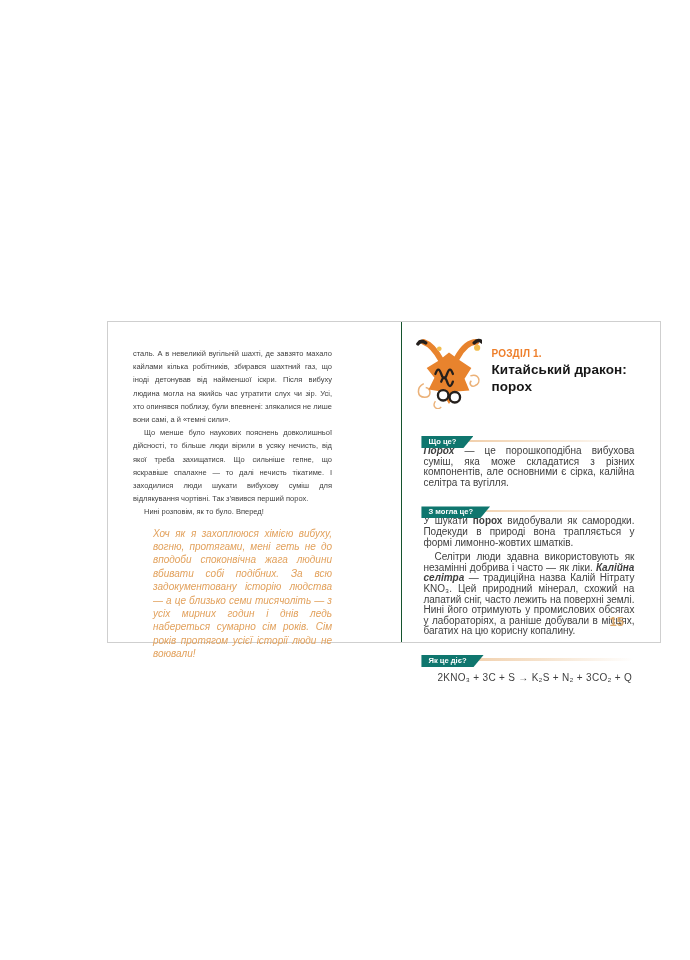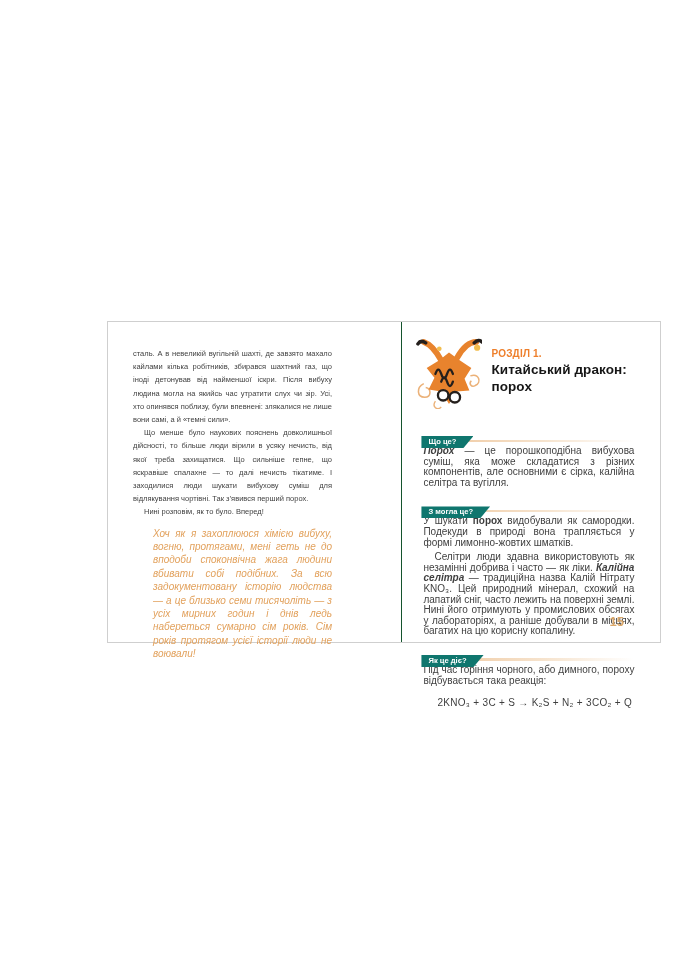--- a/index.html
+++ b/index.html
@@ -104,21 +104,20 @@
         </div>
         <p><span>У шукати </span><span style="font-weight: bold;">порох</span><span> видобували як самородки. Подекуди в природі вона трапляється у формі лимонно-жовтих шматків.</span></p>
         <p class="ind"><span>Селітри люди здавна використовують як незамінні добрива і часто — як ліки. </span><span style="font-weight: bold; font-style: italic;">Калійна селітра</span><span> — традиційна назва Калій Нітрату KNO₃. Цей природний мінерал, схожий на лапатий сніг, часто лежить на поверхні землі. Нині його отримують у промислових обсягах у лабораторіях, а раніше добували в місцях, багатих на цю корисну копалину.</span></p>
       </div>
 
       <div class="section">
         <div class="tab-row">
           <span class="tab">Як це діє?</span>
           <span class="swoosh"></span>
         </div>
-        <p><span>Під час горіння чорного, або димного, пороху відбувається така реакція:</span></p>
         <div class="formula">2KNO₃ + 3C + S → K₂S + N₂ + 3CO₂ + Q</div>
       </div>
 
     </div>
 
     <div class="pagenum">15</div>
   </div>
 
 </div>
 

